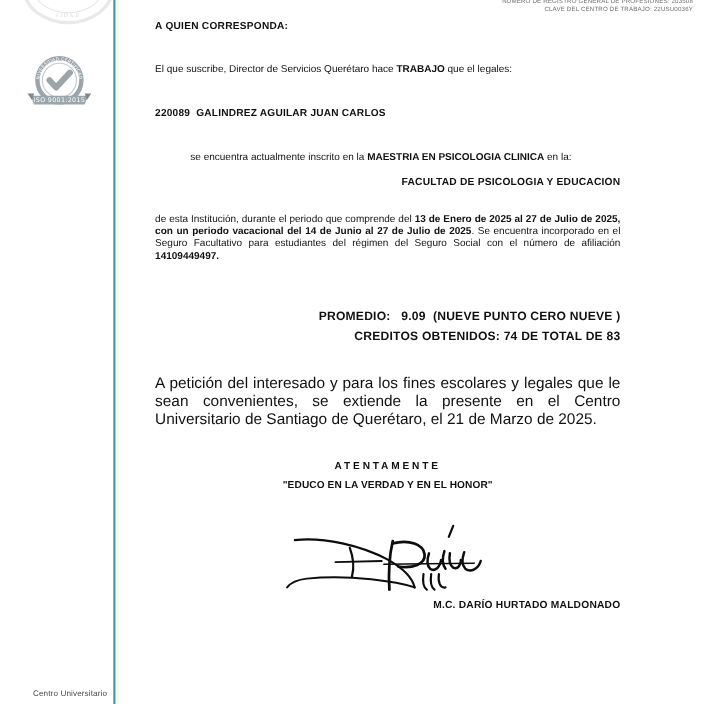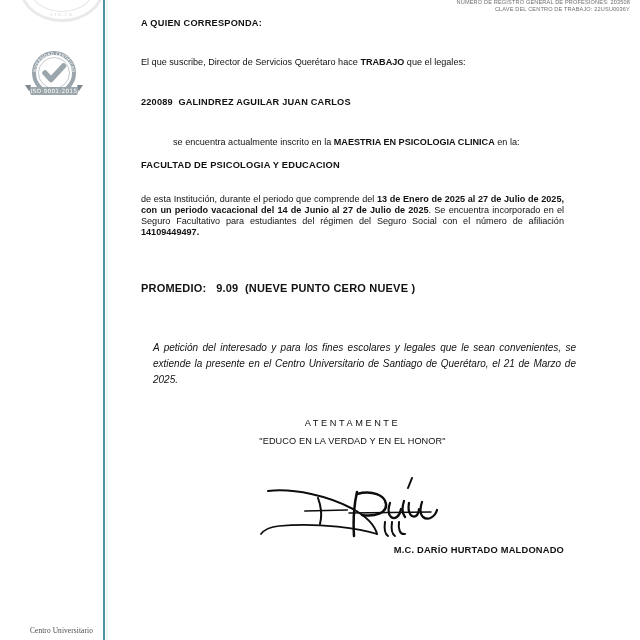--- a/index.html
+++ b/index.html
@@ -70,57 +70,57 @@
   .l-student{
     position:absolute;top:97px;left:0;width:423px;
     text-align:left;font-size:9.2px;font-weight:bold;letter-spacing:.2px;
   }
   .l-program{
     position:absolute;top:136px;left:0;width:420px;
     font-size:9.1px;line-height:12px;margin-left:32px;
   }
   .l-faculty{
     position:absolute;top:160px;left:0;width:423px;
-    text-align:left;font-size:9.3px;font-weight:bold;letter-spacing:.2px;
+    text-align:right;font-size:9.3px;font-weight:bold;letter-spacing:.2px;
   }
   .l-period{
     position:absolute;top:194px;left:0;width:423px;
     font-size:9.1px;line-height:11px;text-align:justify;
   }
   .l-grades{
     position:absolute;top:279px;left:0;width:423px;
-    text-align:left;font-size:11px;font-weight:bold;line-height:18px;
+    text-align:right;font-size:11px;font-weight:bold;line-height:18px;
     letter-spacing:.2px;
   }
   .l-closing{
-    position:absolute;top:340px;left:12px;width:423px;
-    font-size:10px;line-height:16.2px;text-align:justify;font-style:italic;
+    position:absolute;top:340px;left:0;width:423px;
+    font-size:14px;line-height:16.2px;text-align:justify;
   }
   .l-sign-head{
     position:absolute;top:418px;left:0;width:423px;
-    text-align:center;font-size:9.2px;font-weight:normal;
+    text-align:center;font-size:9.2px;font-weight:bold;
   }
   .atentamente{letter-spacing:2.6px;}
   .motto{display:block;margin-top:8px;letter-spacing:.1px;}
 
   
   .signature{
     position:absolute;top:470px;left:118px;width:190px;height:72px;
   }
   .signature svg{display:block;width:190px;height:72px;}
 
   .l-signer{
     position:absolute;top:545px;left:0;width:423px;
     text-align:right;font-size:9.3px;font-weight:bold;letter-spacing:.2px;
   }
 
   
   .footer{
     position:absolute;left:30px;top:626px;
-    font-family:Liberation Serif, serif;
+    font-family:Liberation Sans, sans-serif;
     font-size:7.4px;color:#4a4a4a;letter-spacing:.1px;
   }
 </style>
 </head>
 <body>
 
 <div class="page">
 
   <div class="doc-header">
     <div>NÚMERO DE REGISTRO GENERAL DE PROFESIONES: 203508</div>
@@ -176,20 +176,21 @@
     <div class="l-period">
       <span>de esta Institución, durante el periodo que comprende del </span><b>13 de Enero de 2025 al 27 de Julio de 2025, con un periodo vacacional del 14 de Junio al 27 de Julio de 2025</b><span>. Se encuentra incorporado en el Seguro Facultativo para estudiantes del régimen del Seguro Social con el número de afiliación </span><b>14109449497.</b>
     </div>
 
     <div class="l-grades">
       <div>
         <span>PROMEDIO:</span>&nbsp;&nbsp;
         <span>9.09</span>&nbsp;
         <span>(NUEVE PUNTO CERO NUEVE )</span>
       </div>
+      <div>CREDITOS OBTENIDOS: 74 DE TOTAL DE 83</div>
     </div>
 
     <div class="l-closing">A petición del interesado  y para los fines escolares y legales que le sean convenientes, se extiende la presente en el Centro Universitario de Santiago de Querétaro, el 21 de Marzo de 2025.</div>
 
     <div class="l-sign-head">
       <span class="atentamente">ATENTAMENTE</span>
       <span class="motto">"EDUCO EN LA VERDAD Y EN EL HONOR"</span>
     </div>
 
     <div class="signature">

